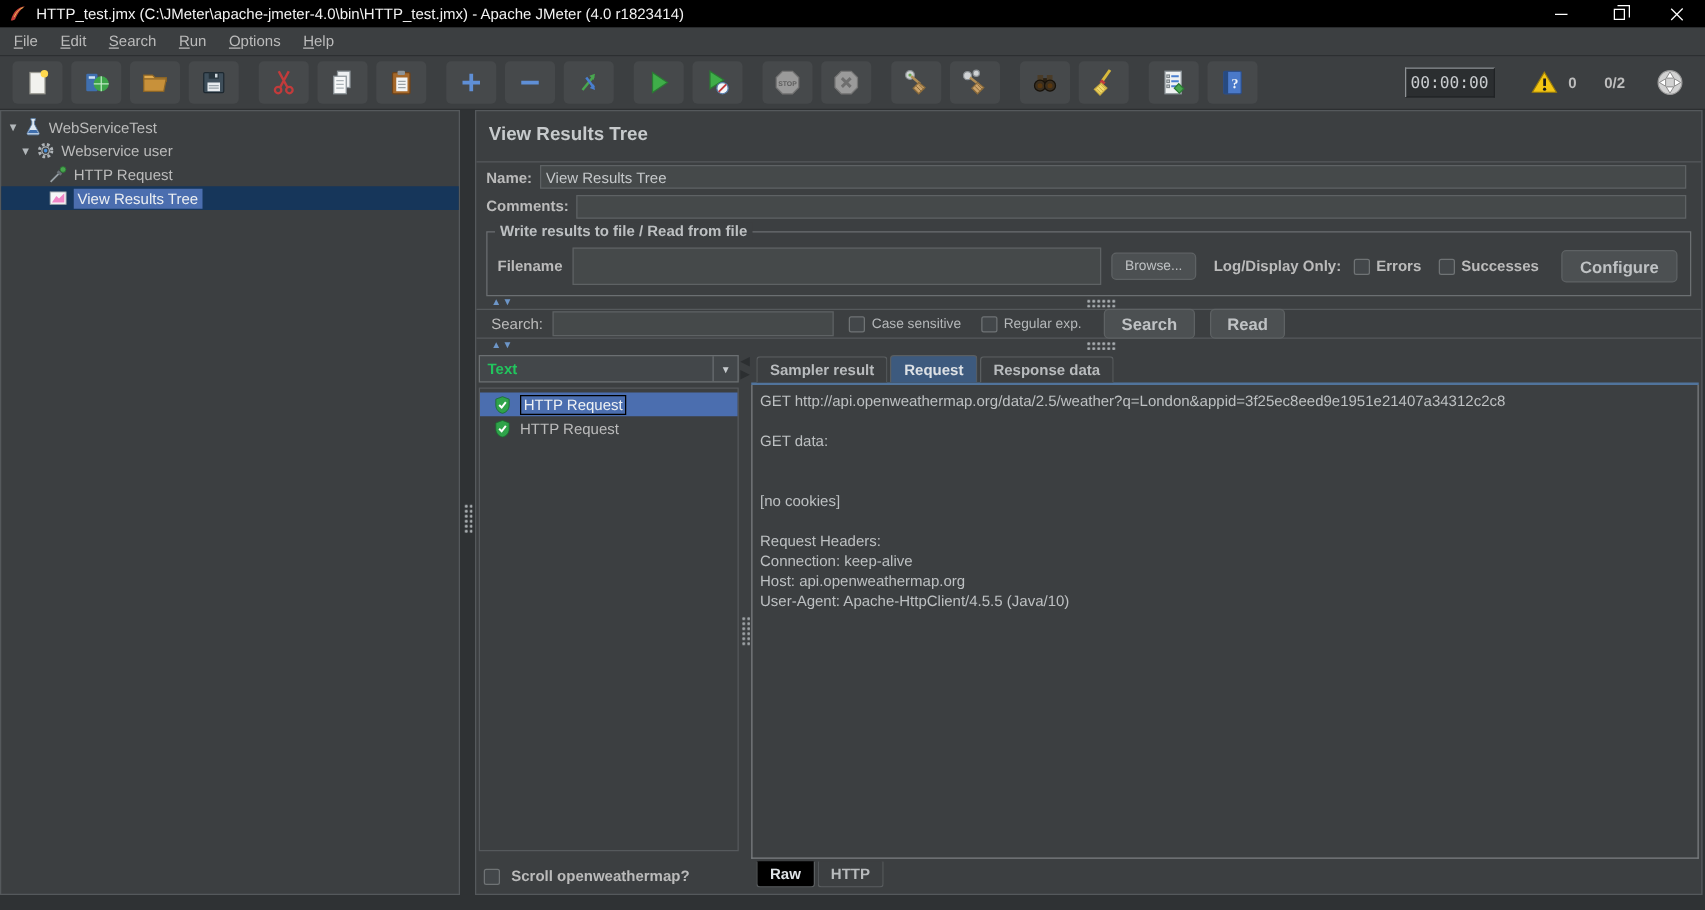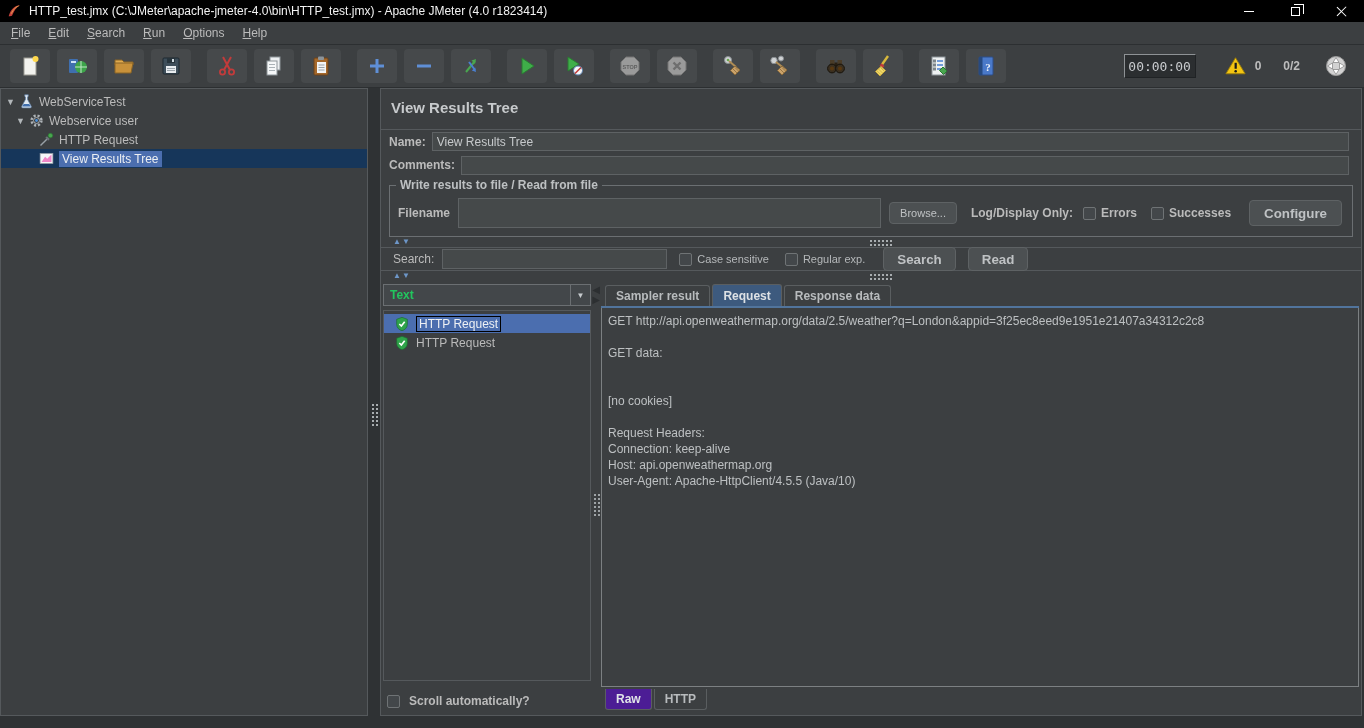--- a/index.html
+++ b/index.html
@@ -118,21 +118,21 @@
     border:1px solid #5a5e60; border-bottom:none; border-radius:3px 3px 0 0; margin-right:2px; }
   .tab.active { background:#3d5a7e; color:#dde1e5; padding-top:4px; }
   .tab-underline { height:2px; background:#51749c; }
   .req-content { position:absolute; top:24px; left:0; right:0; bottom:26px; background:#3c3f41;
     border:1px solid #7c8082; border-top:none; padding:5px 6px; white-space:pre-wrap;
     line-height:16px; color:#bdc0c2; overflow:hidden; }
   .bot-tab-row { position:absolute; bottom:0; left:0; height:24px; display:flex; align-items:flex-start;
     padding-left:4px; }
   .btab { padding:3px 10px; font-weight:bold; color:#b8bbbd; background:#3c3f41;
     border:1px solid #5a5e60; border-top:none; border-radius:0 0 3px 3px; margin-right:2px; }
-  .btab.active { background:#4c1d95; color:#e0e4e8; }
+  .btab.active { background:#000000; color:#e0e4e8; }
   svg { display:block; }
 </style>
 </head>
 <body>
 
 <div class="titlebar">
   <span class="app-icon">
     <svg width="16" height="16" viewBox="0 0 24 24">
       <path d="M4 20C7 9 13 4 21 3c-6 4-9 9-12 16l-3 1z" fill="#c5413c"></path>
       <path d="M8 16C11 9 15 6 19 4.5" stroke="#f0d050" stroke-width="1" fill="none"></path>
@@ -464,21 +464,21 @@
             <svg width="16" height="16" viewBox="0 0 24 24">
               <path d="M12 2l8 3v7c0 6-4 9-8 10-4-1-8-4-8-10V5z" fill="#2fa34a" stroke="#1c6b30"></path>
               <path d="M8 12l3 3 5-6.5" stroke="#fff" stroke-width="2.4" fill="none"></path>
             </svg>
           </span>
           <span class="rl-label">HTTP Request</span>
         </div>
       </div>
       <div class="scroll-row">
         <span class="cb"></span>
-        <span class="cb-lab">Scroll automatically?</span>
+        <span class="cb-lab">Scroll openweathermap?</span>
       </div>
     </div>
 
     <div class="rsplit">
       <div class="rs-arrows">◀<br>▶</div>
       <div class="grip-v2"></div>
     </div>
 
     <div class="rtabs">
       <div class="tab-row">

